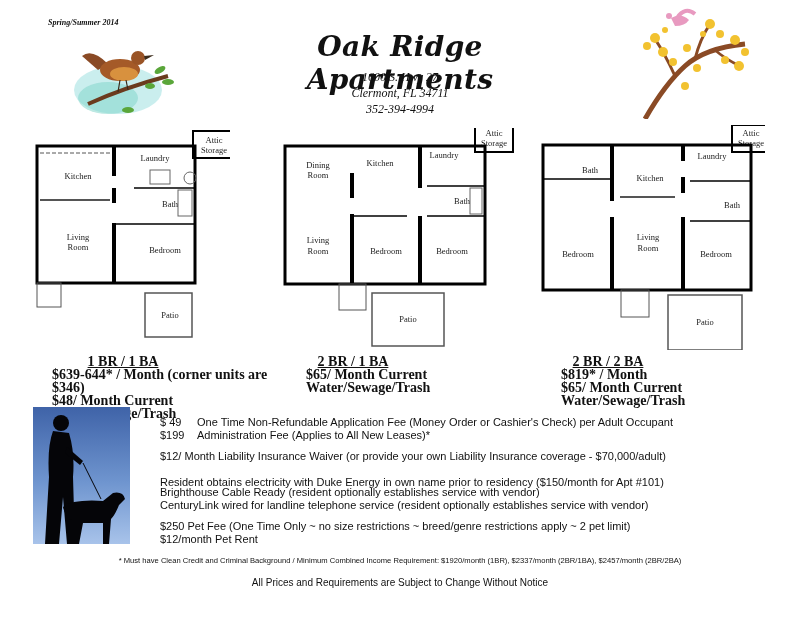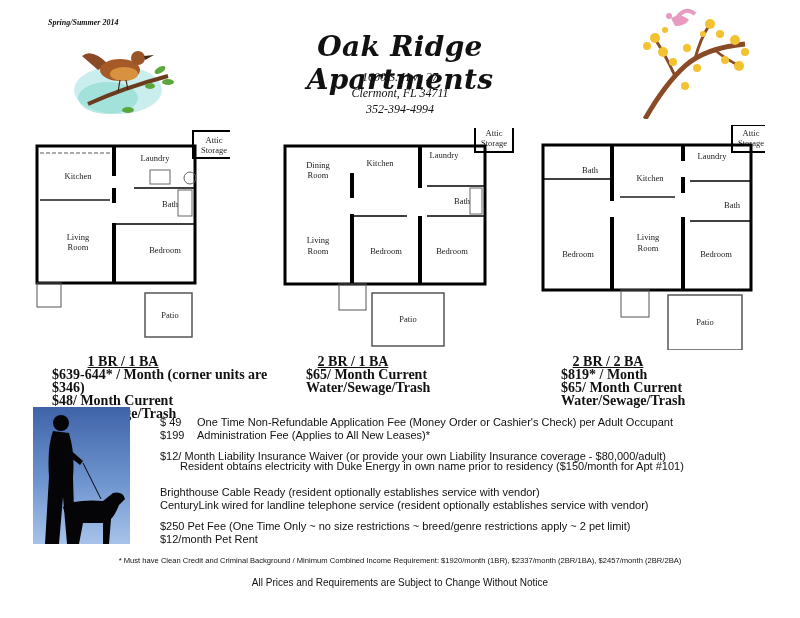--- a/index.html
+++ b/index.html
@@ -21,21 +21,21 @@
   .u2 { left: 306px; top: 355px; width: 220px; }
   .u2 .head { width: 94px; }
   .u3 { left: 561px; top: 355px; width: 220px; }
   .u3 .head { width: 94px; }
 
   .photo { left: 33px; top: 407px; width: 97px; height: 137px; background: linear-gradient(180deg, #3f63a8 0%, #6f95cf 55%, #a8c3ea 100%); overflow: hidden; }
 
   .fees { left: 160px; font-family: "Liberation Sans", sans-serif; font-size: 11px; line-height: 13px; }
   .fee-amt { display: inline-block; width: 37px; }
   .fee1 { top: 416px; } .fee2 { top: 429px; } .fee3 { top: 450px; }
-  .util1 { top: 460px; margin-left: 20px; } .util2 { top: 486px; text-align: center; } .util3 { top: 499px; }
+  .util1 { top: 476px; } .util2 { top: 486px; text-align: center; } .util3 { top: 499px; }
   .pet1 { top: 520px; } .pet2 { top: 533px; }
   .footnote { left: 40px; top: 556px; width: 720px; text-align: center; font-size: 7.6px; }
   .disclaimer { left: 100px; top: 577px; width: 600px; text-align: center; font-size: 10px; }
 </style>
 </head>
 <body>
 
 <div class="abs season">Spring/Summer 2014</div>
 
 <svg class="abs" style="left:68px;top:38px;" width="112" height="82" viewBox="0 0 112 82">
@@ -191,21 +191,21 @@
     <path d="M30 100 Q40 92 70 94 L80 86 Q90 84 92 92 L86 98 Q82 108 78 112 L76 137 L70 137 L70 116 L50 116 L46 137 L40 137 L40 114 Q32 110 30 100 Z" fill="#050508"></path>
   </svg>
 </div>
 
 <div class="abs fees fee1">
   <span class="fee-amt">$ 49</span><span>One Time Non-Refundable Application Fee (Money Order or Cashier's Check) per Adult Occupant</span>
 </div>
 <div class="abs fees fee2">
   <span class="fee-amt">$199</span><span>Administration Fee (Applies to All New Leases)*</span>
 </div>
-<div class="abs fees fee3">$12/ Month Liability Insurance Waiver (or provide your own Liability Insurance coverage - $80,000/adult)</div>
+<div class="abs fees fee3">$12/ Month Liability Insurance Waiver (or provide your own Liability Insurance coverage - $70,000/adult)</div>
 
 <div class="abs fees util1">Resident obtains electricity with Duke Energy in own name prior to residency ($150/month for Apt #101)</div>
 <div class="abs fees util2">Brighthouse Cable Ready (resident optionally establishes service with vendor)</div>
 <div class="abs fees util3">CenturyLink wired for landline telephone service (resident optionally establishes service with vendor)</div>
 
 <div class="abs fees pet1">$250 Pet Fee (One Time Only ~ no size restrictions ~ breed/genre restrictions apply ~ 2 pet limit)</div>
 <div class="abs fees pet2">$12/month Pet Rent</div>
 
 <div class="abs footnote">* Must have Clean Credit and Criminal Background / Minimum Combined Income Requirement: $1920/month (1BR), $2337/month (2BR/1BA), $2457/month (2BR/2BA)</div>
 <div class="abs disclaimer">All Prices and Requirements are Subject to Change Without Notice</div>

